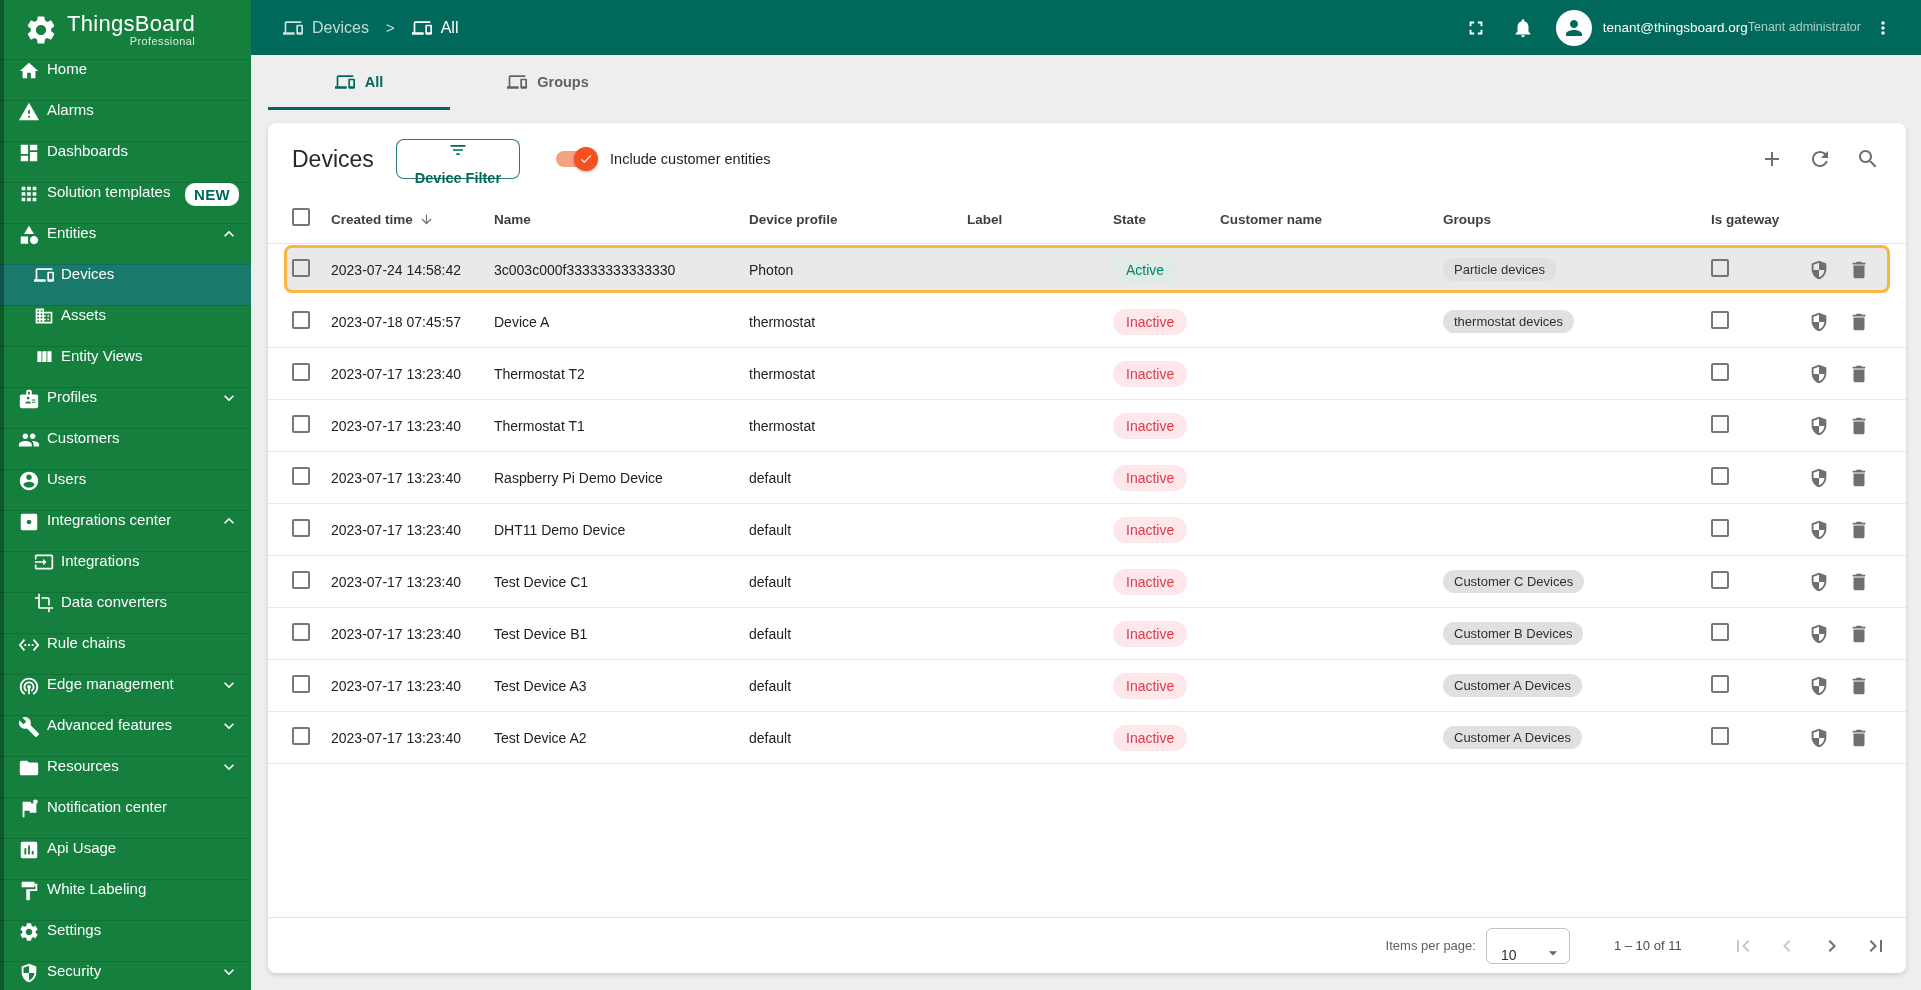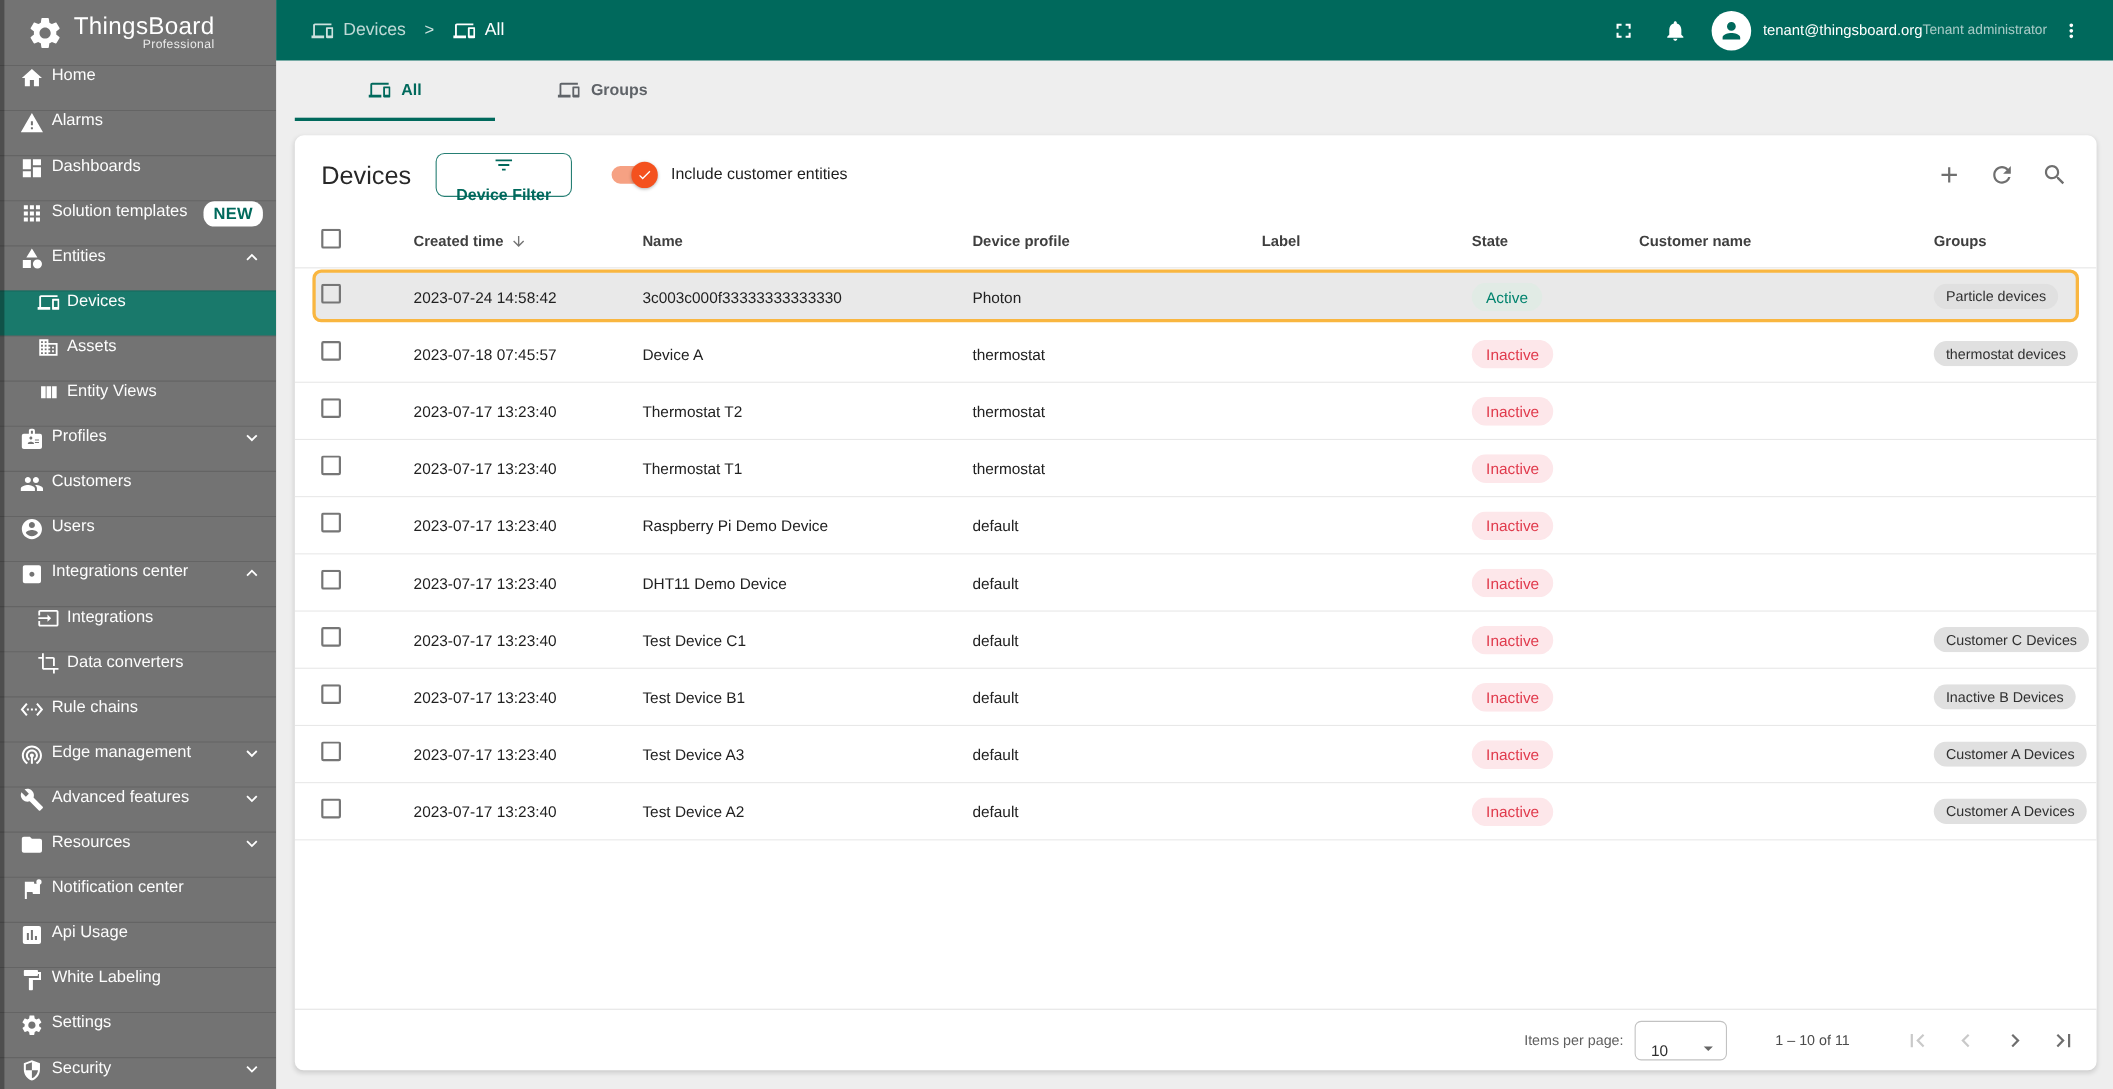--- a/index.html
+++ b/index.html
@@ -1,20 +1,20 @@
 <!DOCTYPE html>
 <html><head>
 <meta charset="utf-8">
 <style>
   html,body{margin:0;padding:0;background:#e9e9e9;}
   *{box-sizing:border-box;}
   .app{width:1921px;height:990px;display:flex;overflow:hidden;font-family:"Liberation Sans","DejaVu Sans",sans-serif;position:relative;background:#eeeeee;}
 
   
-  .sidebar{width:251px;flex-shrink:0;background:#737373;color:#fff;position:relative;overflow:hidden;}
+  .sidebar{width:251px;flex-shrink:0;background:#15803d;color:#fff;position:relative;overflow:hidden;}
   .sidebar-scroll{position:absolute;left:0;top:0;bottom:0;width:4px;background:rgba(0,0,0,0.32);}
   .logo{height:59px;display:flex;align-items:center;padding-left:24px;}
   .logo-text{margin-left:9px;display:flex;flex-direction:column;}
   .brand-name{font-size:22px;color:#fff;letter-spacing:.3px;line-height:1.05;}
   .brand-edition{font-size:11px;color:rgba(255,255,255,.85);text-align:right;letter-spacing:.4px;}
   .side-item{height:41px;display:flex;align-items:flex-start;padding-left:18px;border-top:1px solid rgba(0,0,0,0.13);cursor:pointer;}
   .side-item .icn{color:#fff;}
   .side-item.sub{padding-left:34px;}
   .side-item.active{background:#19796b;}
   .side-label{margin-left:7px;font-size:15px;color:#fdfdfd;white-space:nowrap;}
@@ -56,21 +56,21 @@
   .filter-btn{margin-left:22px;height:40px;border:1.5px solid rgba(0,105,92,.85);border-radius:8px;background:#fff;color:#00695c;font-size:14.5px;font-weight:bold;font-family:inherit;display:flex;align-items:center;gap:10px;padding:0 18px;cursor:pointer;flex-direction:column;}
   .toggle{margin-left:36px;position:relative;width:40px;height:24px;cursor:pointer;flex-shrink:0;}
   .toggle-track{position:absolute;left:0;top:4px;width:38px;height:16px;border-radius:8px;background:#f6a183;}
   .toggle-thumb{position:absolute;right:-2px;top:0;width:24px;height:24px;border-radius:50%;background:#f4511e;display:flex;align-items:center;justify-content:center;color:#fff;box-shadow:0 1px 3px rgba(0,0,0,.3);}
   .toggle-label{margin-left:14px;font-size:14.5px;color:#1f1f1f;}
   .tool-spacer{flex:1;}
   .ibtn{background:none;border:none;width:40px;height:40px;display:inline-flex;align-items:center;justify-content:center;color:#6f6f6f;cursor:pointer;padding:0;}
   .toolbar-icons{display:flex;align-items:center;gap:8px;}
 
   
-  .grid{display:grid;grid-template-columns:42px 163px 255px 218px 146px 107px 223px 268px 109px 1fr;align-items:center;gap:45px;}
+  .grid{display:grid;grid-template-columns:42px 163px 255px 218px 146px 107px 223px 268px 109px 1fr;align-items:center;}
   .cell{padding-left:21px;min-width:0;overflow:hidden;white-space:nowrap;}
   .cell.cb{padding-left:24px;}
   .thead{height:49px;border-bottom:1px solid #e6e6e6;flex-shrink:0;}
   .th{font-size:13.5px;font-weight:bold;color:#3f3f3f;display:flex;align-items:center;gap:6px;}
   .sort-icn{color:#757575;}
   .trow{height:52px;border-bottom:1px solid #e8e8e8;position:relative;cursor:pointer;}
   .trow .cell{position:relative;z-index:1;}
   .trow.highlight{border-bottom-color:transparent;}
   .trow.highlight::before{content:"";position:absolute;top:1px;bottom:2px;left:16px;right:16px;background:#e9e9e9;border:3px solid #f9b640;border-radius:8px;z-index:0;}
   .txt{font-size:14px;color:#212121;}
@@ -703,21 +703,21 @@
     </div>
   </div>
   <div class="trow grid ">
     <div class="cell cb"><span class="cbx"></span></div>
     <div class="cell txt">2023-07-17 13:23:40</div>
     <div class="cell txt">Test Device B1</div>
     <div class="cell txt">default</div>
     <div class="cell txt"></div>
     <div class="cell"><span class="chip st-i">Inactive</span></div>
     <div class="cell txt"></div>
-    <div class="cell"><span class="gchip">Inactive B Devices</span></div>
+    <div class="cell"><span class="gchip">Customer B Devices</span></div>
     <div class="cell"><span class="cbx"></span></div>
     <div class="cell actions">
       <button class="ibtn">
                   <span class="icn ">
                     <svg width="22" height="22" viewBox="0 0 24 24" fill="currentColor">
                       <path d="M12 2L4 5v6.09c0 5.05 3.41 9.76 8 10.91 4.59-1.15 8-5.86 8-10.91V5l-8-3zm0 17.93V12H6V6.3l6-2.25V12h6c-.47 3.83-2.94 7.03-6 7.93z"></path>
                     </svg>
                   </span>
                 </button>
       <button class="ibtn">

